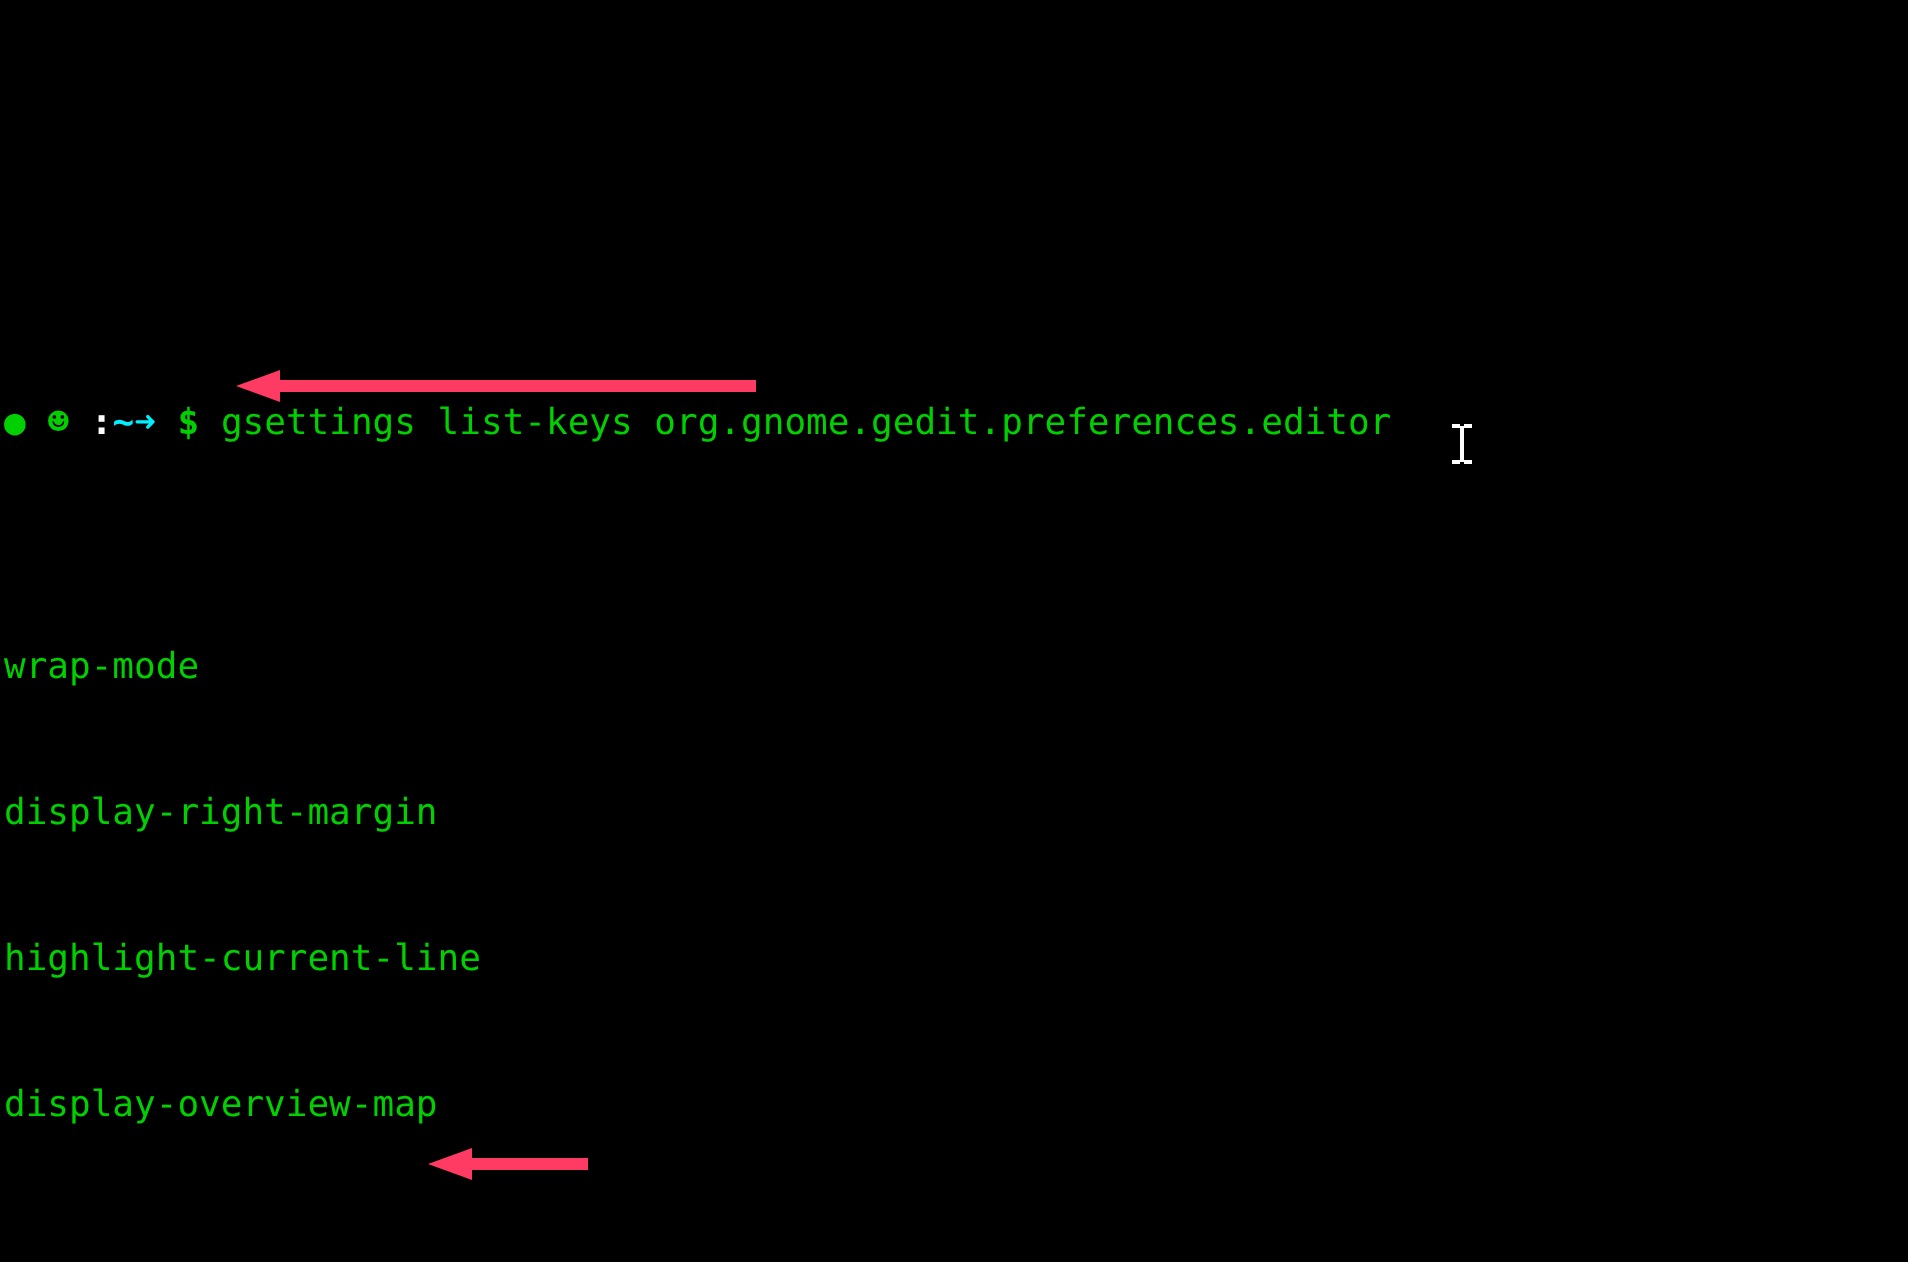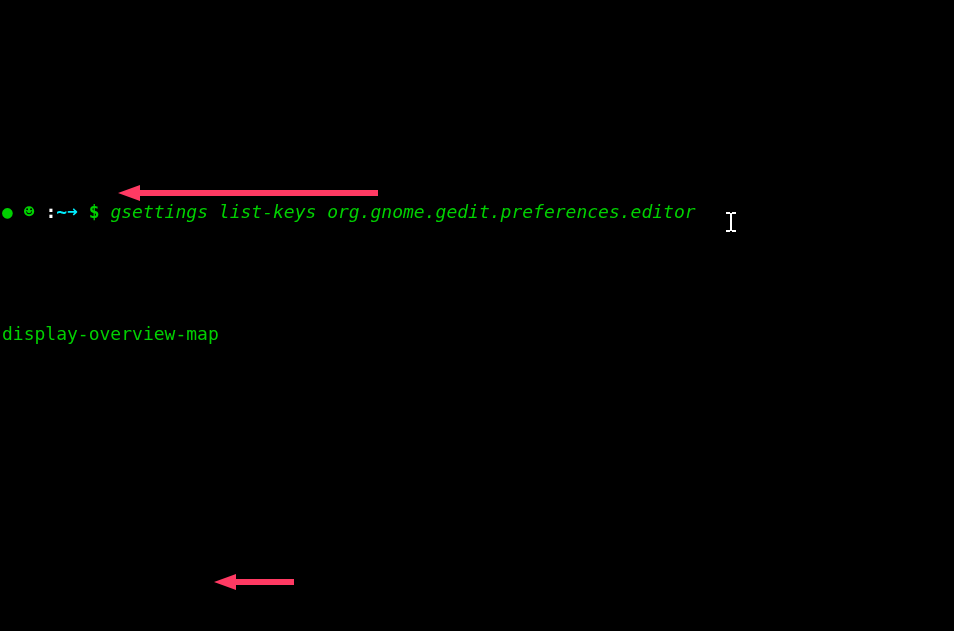--- a/index.html
+++ b/index.html
@@ -25,21 +25,21 @@
   .prompt-glyphs {
     font-weight: bold;
     display: inline-flex;
     align-items: center;
     gap: 0;
   }
   .glyph-white { color: #ffffff; }
   .glyph-green { color: #00d000; font-weight: bold; }
   .glyph-cyan  { color: #00eeff; font-weight: bold; }
   .prompt-dollar { color: #00d000; font-weight: bold; }
-  .cmd { color: #00d000; font-style: italic; }
+  .cmd { color: #00d000; }
   .out-line { color: #00d000; }
   
   .arrow {
     position: absolute;
     height: 10px;
     pointer-events: none;
   }
   .arrow svg { display: block; }
   .ibeam {
     position: absolute;
@@ -77,20 +77,23 @@
       <span class="glyph-white">:</span>
       <span class="glyph-cyan">~</span>
       <span class="glyph-cyan">➜</span><span>&nbsp;</span>
       <span class="prompt-dollar">$</span>
     </span>
     <span>&nbsp;</span>
     <span class="cmd">gsettings list-keys org.gnome.gedit.preferences.editor</span>
   </div>
 
   
+  <div class="out-line">wrap-mode</div>
+  <div class="out-line">display-right-margin</div>
+  <div class="out-line">highlight-current-line</div>
   <div class="out-line">display-overview-map</div>
   
   
   
   
   
   
   
   
   

